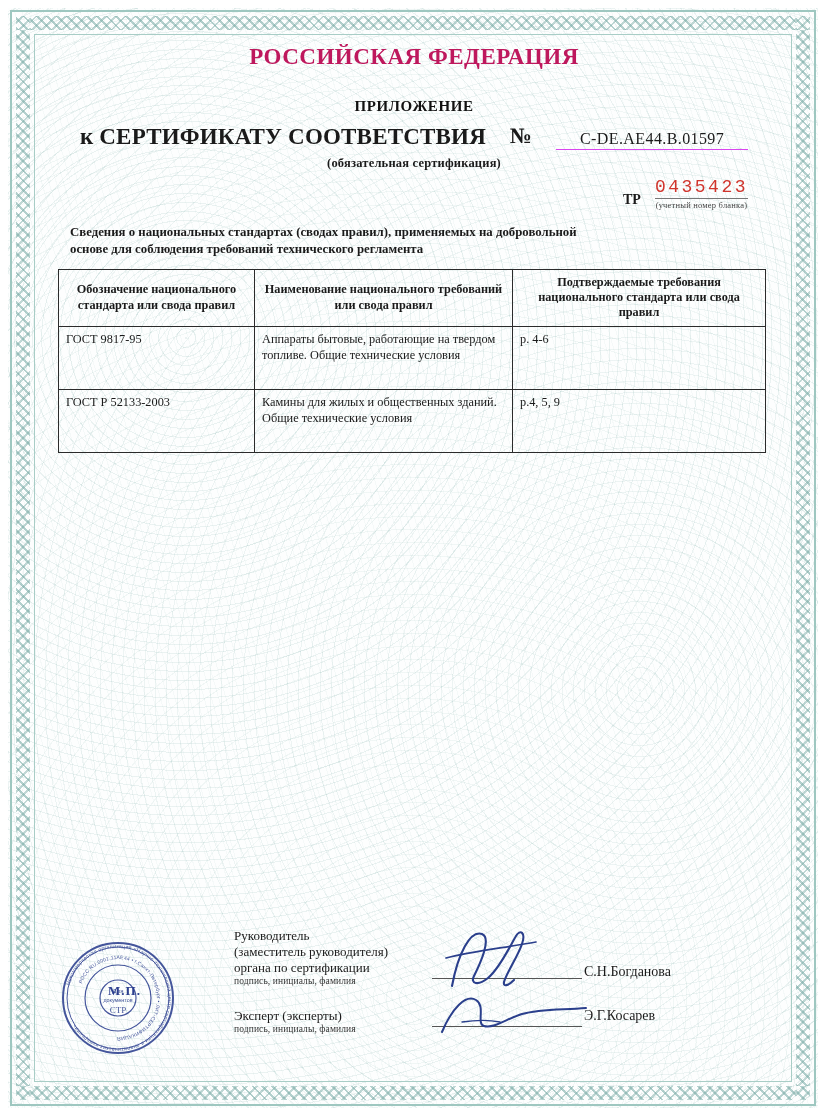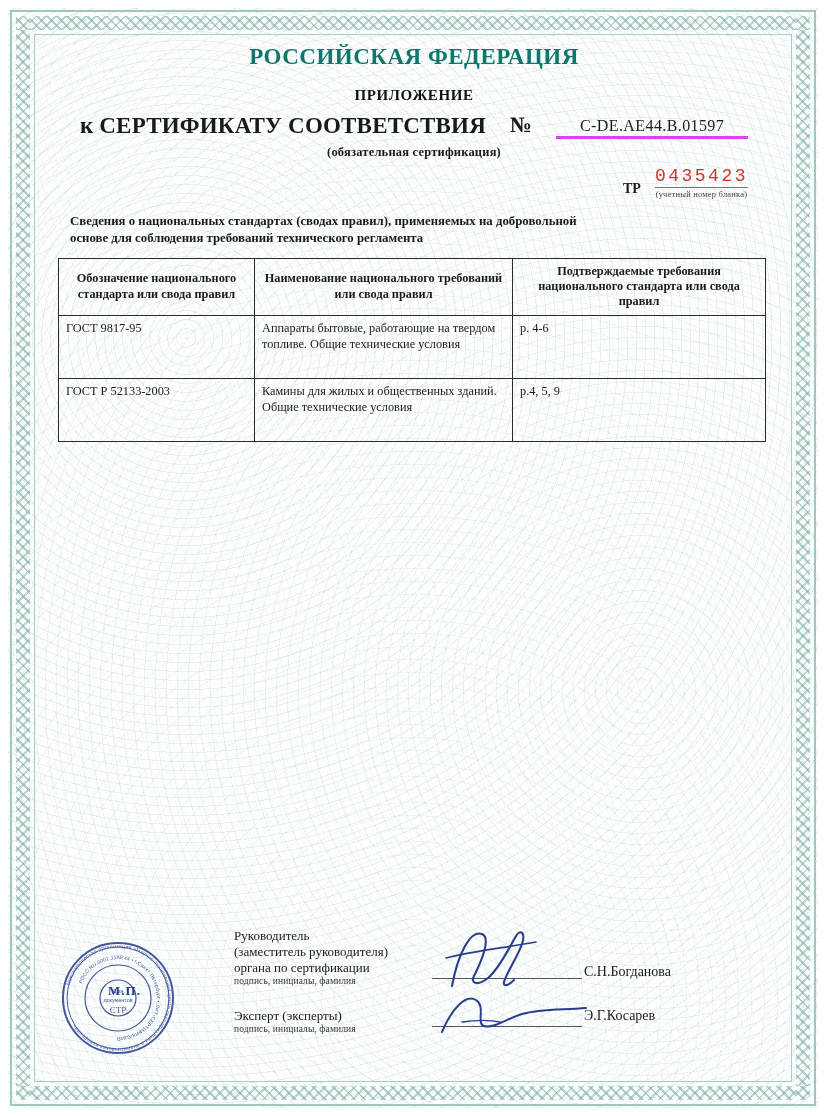--- a/index.html
+++ b/index.html
@@ -73,28 +73,28 @@
     left: 44px; top: 34px;
     width: 740px;
   }
 
   .title-main {
     text-align: center;
     font-size: 23px;
     font-weight: bold;
     letter-spacing: 0.5px;
     margin-top: 10px;
-    color: #0f766e;
+    color: #be185d;
   }
   .title-sub {
     text-align: center;
     font-size: 15px;
     font-weight: bold;
     letter-spacing: 0.6px;
-    margin-top: 17px;
+    margin-top: 28px;
     color: #111;
     font-family: Liberation Serif, serif;
   }
   .cert-line {
     display: flex;
     align-items: flex-end;
     justify-content: center;
     margin-top: 8px;
     gap: 24px;
   }
@@ -104,21 +104,21 @@
     letter-spacing: 0.2px;
   }
   .cert-no-symbol {
     font-size: 22px;
     font-weight: bold;
     padding-bottom: 1px;
   }
   .cert-number {
     font-size: 16px;
     letter-spacing: 0.4px;
-    border-bottom: 3px solid #d946ef;
+    border-bottom: 1px solid #d946ef;
     padding: 0 6px 1px 6px;
     min-width: 180px;
     text-align: center;
   }
   .obligatory {
     text-align: center;
     font-size: 12.5px;
     font-weight: bold;
     margin-top: 6px;
     letter-spacing: 0.2px;

